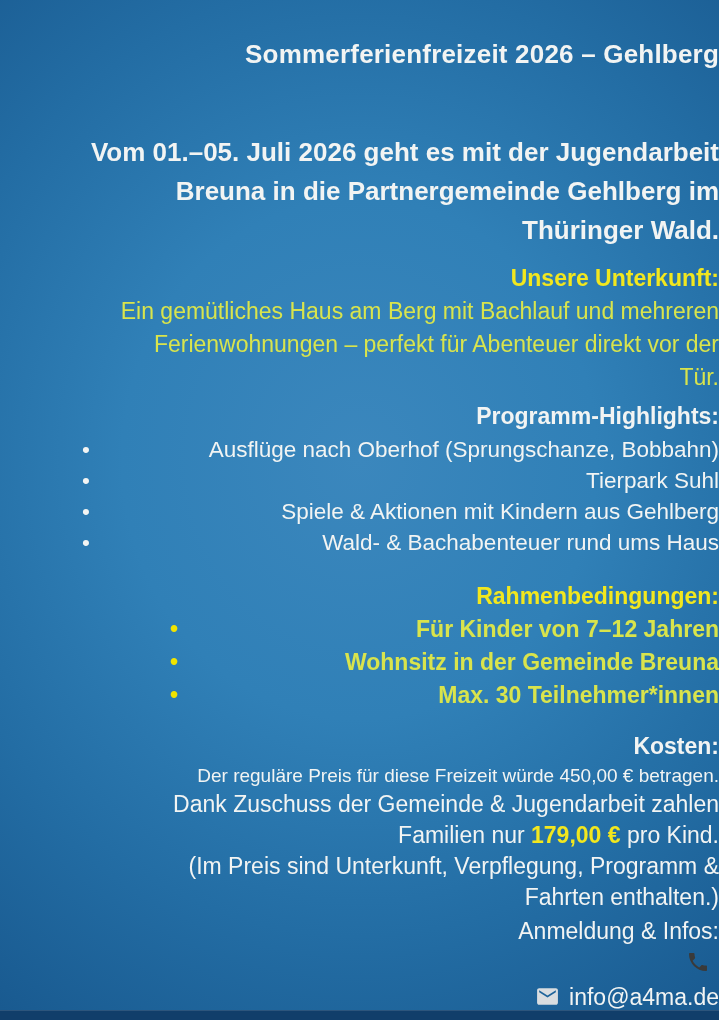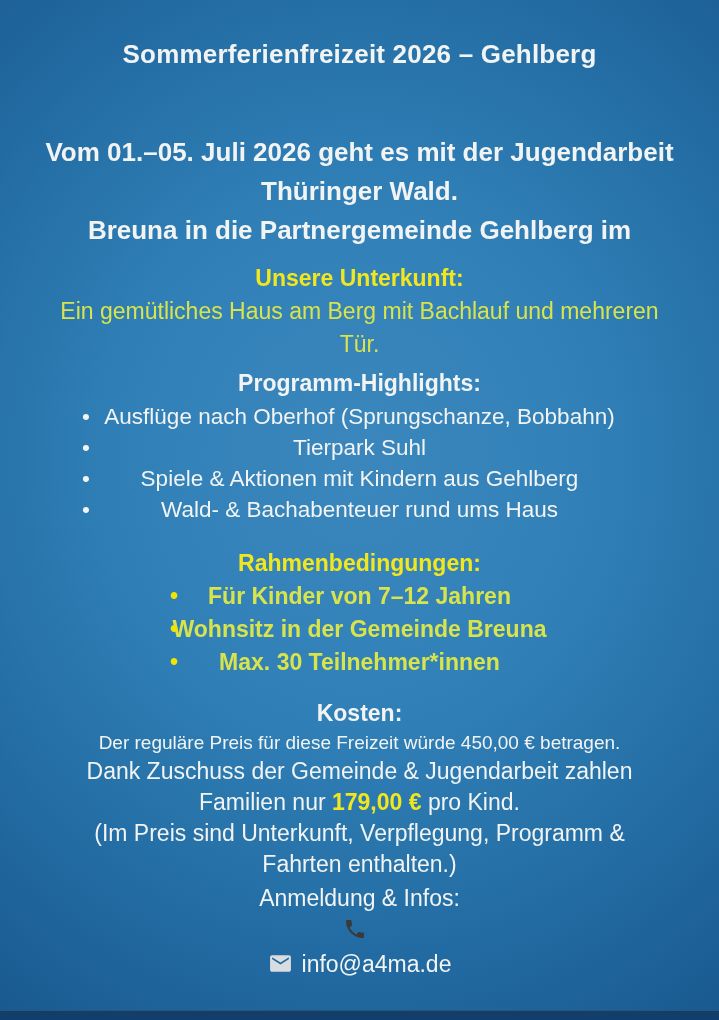--- a/index.html
+++ b/index.html
@@ -10,21 +10,21 @@
     margin: 0 auto;
     overflow: hidden;
     font-family: "Liberation Sans", sans-serif;
     background:
       radial-gradient(ellipse 110% 85% at 50% 45%,
         var(--bg_center, #3b87bd) 0%,
         #3080b7 30%,
         #236da4 55%,
         #195a90 78%,
         var(--bg_edge, #154e85) 100%);
-    text-align: center;
+    text-align: right;
     color: var(--white, #f2f4f3);
   }
   .line { white-space: nowrap; }
 
   .title {
     padding-top: 40px;
     font-size: 26px;
     font-weight: 700;
     letter-spacing: 0.2px;
     line-height: 28px;
@@ -124,27 +124,28 @@
 </style>
 </head>
 <body>
 
 <div class="flyer">
 
   <div class="title line">Sommerferienfreizeit 2026 – Gehlberg</div>
 
   <div class="intro">
     <div class="line">Vom 01.–05. Juli 2026 geht es mit der Jugendarbeit</div>
+    <div class="line">Breuna in die Partnergemeinde Gehlberg im</div>
     <div class="line">Thüringer Wald.</div>
-    <div class="line">Breuna in die Partnergemeinde Gehlberg im</div>
   </div>
 
   <div class="heading yellow accommodation-heading line">Unsere Unterkunft:</div>
   <div class="accommodation-text">
     <div class="line">Ein gemütliches Haus am Berg mit Bachlauf und mehreren</div>
+    <div class="line">Ferienwohnungen – perfekt für Abenteuer direkt vor der</div>
     <div class="line">Tür.</div>
   </div>
 
   <div class="heading program-heading line">Programm-Highlights:</div>
   <ul class="flyer-list white-list">
     <li>Ausflüge nach Oberhof (Sprungschanze, Bobbahn)</li>
     <li>Tierpark Suhl</li>
     <li>Spiele &amp; Aktionen mit Kindern aus Gehlberg</li>
     <li>Wald- &amp; Bachabenteuer rund ums Haus</li>
   </ul>

